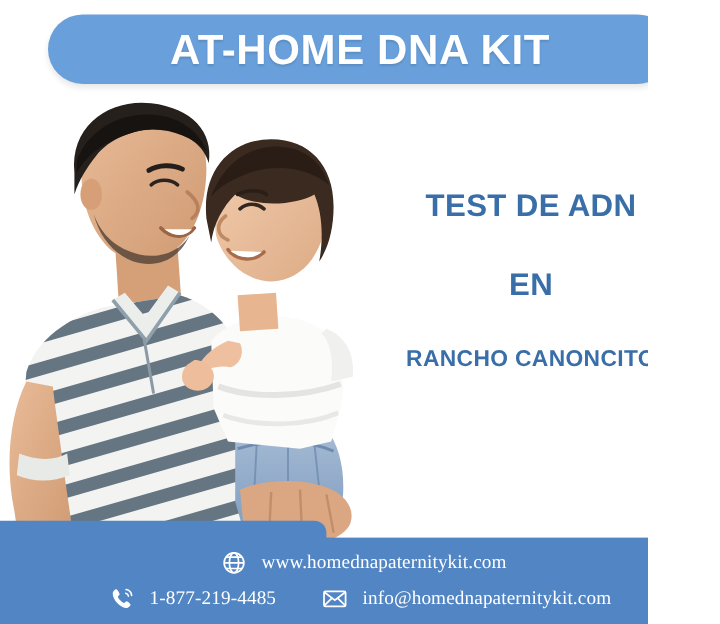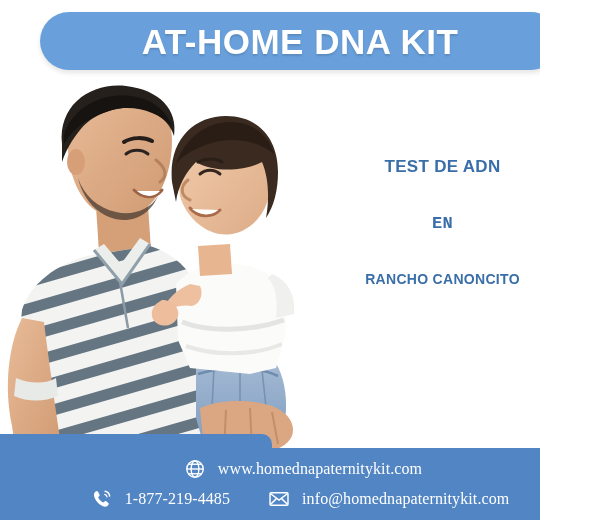--- a/index.html
+++ b/index.html
@@ -49,29 +49,29 @@
   
   .headline-block {
     position: absolute;
     left: 300px;
     top: 158px;
     width: 285px;
     text-align: center;
   }
   .headline-line {
     color: #3a6ea8;
-    font-size: 17px;
+    font-size: 26px;
     font-weight: bold;
     letter-spacing: 0.3px;
     line-height: 1;
     white-space: nowrap;
   }
   .headline-line.l1 { margin-bottom: 40px; }
-  .headline-line.l2 { margin-bottom: 40px; font-family: Liberation Mono, monospace; }
-  .headline-line.l3 { font-size: 14px; }
+  .headline-line.l2 { margin-bottom: 40px; }
+  .headline-line.l3 { font-size: 19px; }
 
   
   .photo-wrap {
     position: absolute;
     left: 0;
     top: 78px;
     width: 320px;
     height: 375px;
     overflow: hidden;
   }

